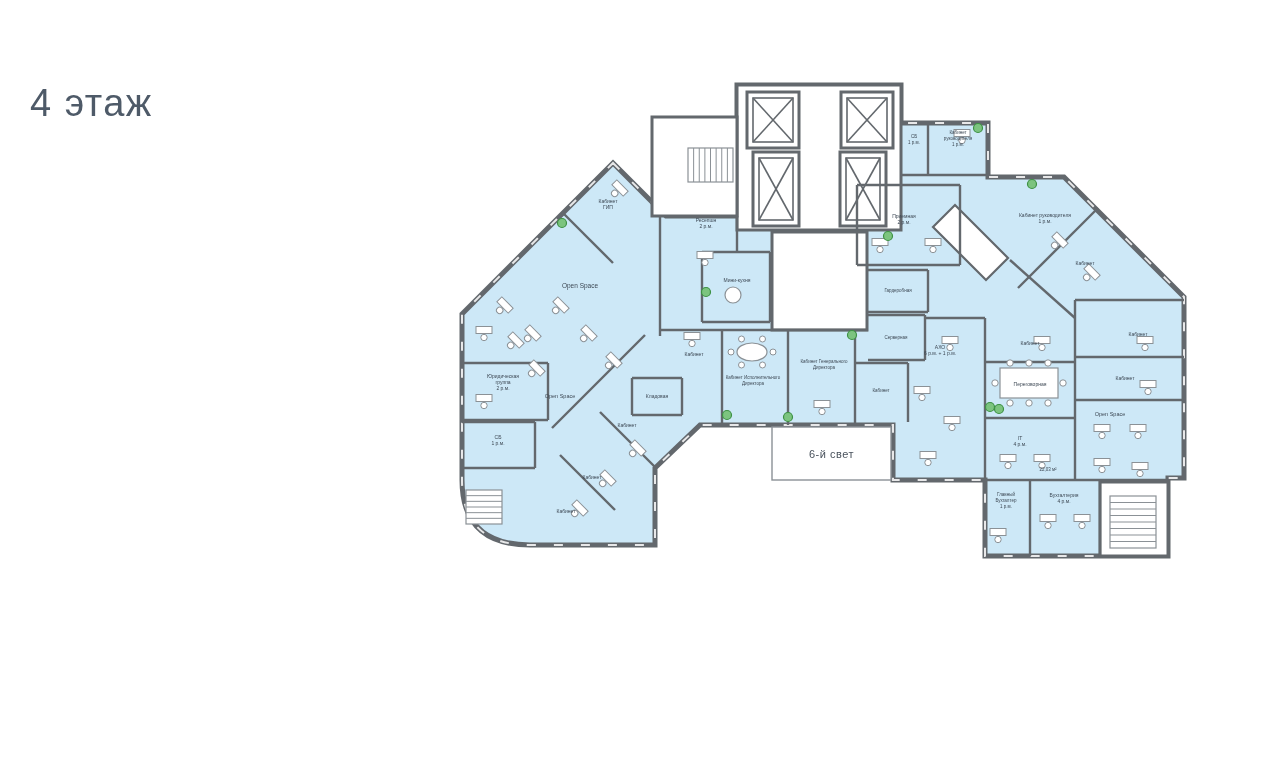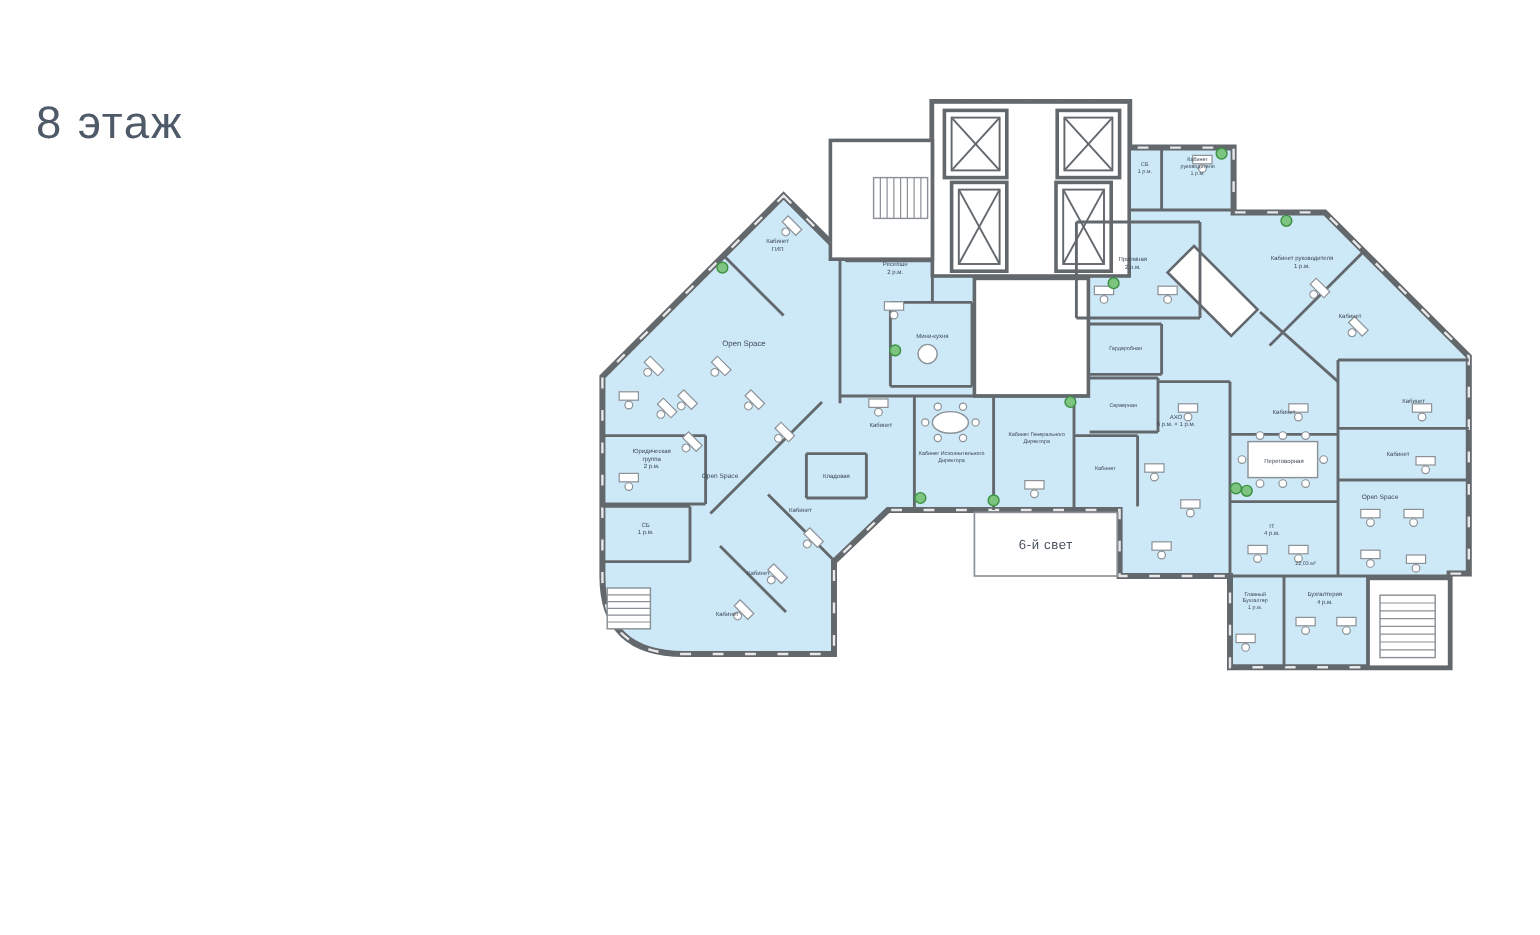--- a/index.html
+++ b/index.html
@@ -4,28 +4,28 @@
 <style>
   html,body{margin:0;padding:0;background:#ffffff;}
   body{width:1283px;height:779px;position:relative;overflow:hidden;
        font-family:"Liberation Sans", "DejaVu Sans", sans-serif;}
   .page{position:absolute;inset:0;background:#ffffff;}
   .hdr{position:absolute;left:30px;color:#4e5a68;font-weight:300;
        letter-spacing:1.5px;white-space:nowrap;}
   #floor-title{top:82px;font-size:38px;}
   #area-label{top:212px;font-size:38px;}
   #area-label sup{font-size:22px;}
-  #plan-wrap{position:absolute;inset:0;padding-left:40px;}
+  #plan-wrap{position:absolute;inset:0;}
   svg text{font-family:"Liberation Sans","DejaVu Sans",sans-serif;}
 </style>
 </head>
 <body>
 
 <div class="page">
-  <div id="floor-title" class="hdr">8 этаж</div>
+  <div id="floor-title" class="hdr">4 этаж</div>
   <div id="plan-wrap"><svg viewBox="0 0 1283 779" width="1283" height="779">
         <path d="M 613 163 L 666 216 L 737 216 L 737 85 L 901 85 L 901 123 L 988 123 L 988 177 L 1064 177 L 1184 297 L 1184 478 L 1168 478 L 1168 556 L 985 556 L 985 480 L 893 480 L 893 425 L 770 425 L 700 425 L 655 468 L 655 545 L 530 545 Q 462 545 462 480 L 462 314 Z" fill="#cde8f7" stroke="#63686d" stroke-width="5" stroke-linejoin="miter"></path>
         <path d="M 613 163 L 666 216 L 737 216 L 737 85 L 901 85 L 901 123 L 988 123 L 988 177 L 1064 177 L 1184 297 L 1184 478 L 1168 478 L 1168 556 L 985 556 L 985 480 L 893 480 L 893 425 L 770 425 L 700 425 L 655 468 L 655 545 L 530 545 Q 462 545 462 480 L 462 314 Z" fill="none" stroke="#ffffff" stroke-width="2" stroke-dasharray="9 18" opacity="0.85"></path>
         <g>
           <rect x="737" y="85" width="164" height="145" fill="#ffffff" stroke="#63686d" stroke-width="3"></rect>
           <rect x="652" y="117" width="85" height="99" fill="#ffffff" stroke="#63686d" stroke-width="3"></rect>
           <rect x="772" y="232" width="95" height="98" fill="#ffffff" stroke="#63686d" stroke-width="3"></rect>
           <rect x="1100" y="482" width="68" height="74" fill="#ffffff" stroke="#63686d" stroke-width="3"></rect>
           <polygon points="955,205 1008,258 986,280 933,227" fill="#ffffff" stroke="#63686d" stroke-width="2.2"></polygon>
         </g>

